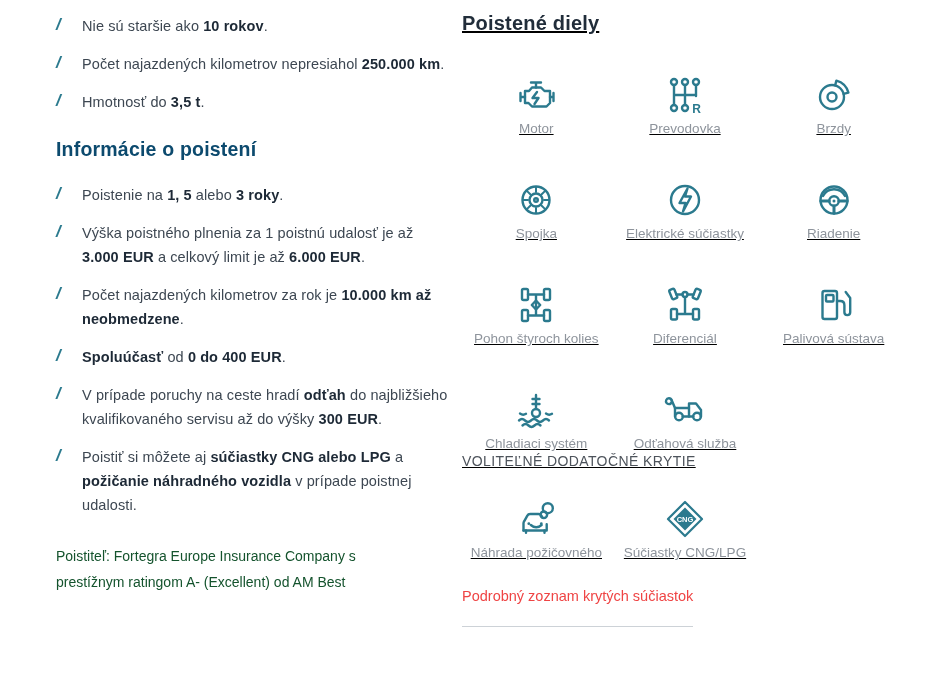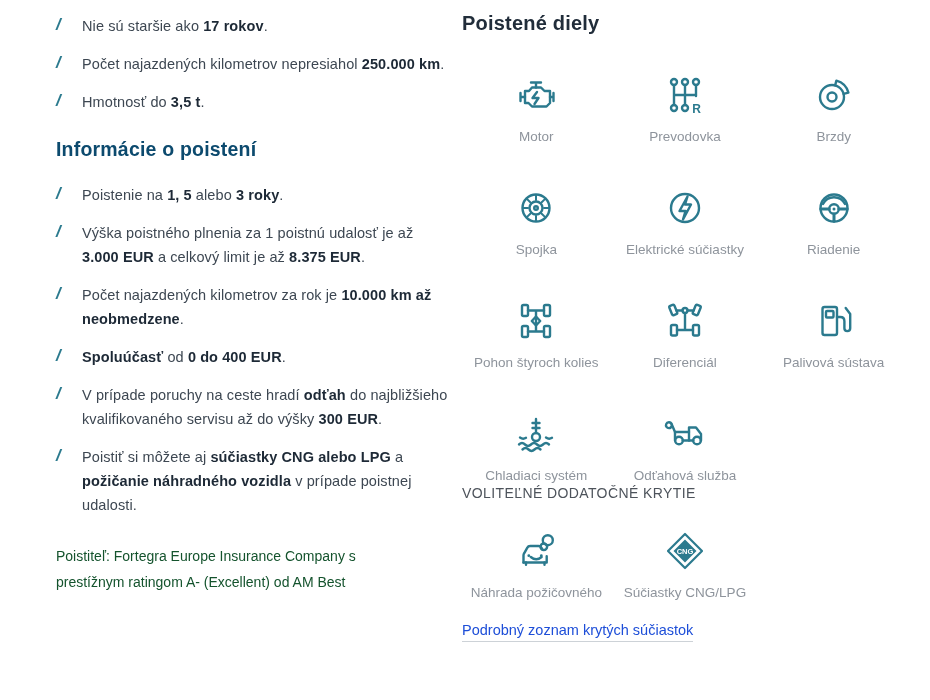--- a/index.html
+++ b/index.html
@@ -21,64 +21,64 @@
   .bullet-text { font-size:14.5px; line-height:24px; color:#3d4752; letter-spacing:.1px; }
   .bullet-text b { color:#1d2936; }
   .section-heading {
     margin:24px 0 22px 0; font-size:19.5px; font-weight:bold; color:#0c4a6e; letter-spacing:.2px;
   }
   .footer-note {
     margin:26px 0 0 0; max-width:332px; font-size:14px; line-height:26px; color:#14532d;
   }
 
   
-  .right-col { position:absolute; left:462px; top:12px; width:446px; }
+  .right-col { position:absolute; left:462px; top:12px; width:446px;text-decoration:underline; }
   .parts-heading { margin:0; font-size:20px; font-weight:bold; color:#212d3a; letter-spacing:.2px; }
   .parts-grid { margin-top:34px; display:grid; grid-template-columns:repeat(3,1fr); row-gap:36px; }
   .parts-grid.optional { margin-top:24px; }
   .part { display:flex; flex-direction:column; align-items:center; }
   .icon-box { height:50px; display:flex; align-items:flex-end; justify-content:center; }
-  .part .label { margin-top:8px; font-size:13.5px; line-height:19px; color:#8e949c; text-align:center; }
+  .part .label { font-size:13.5px; line-height:19px; color:#8e949c; text-align:center; }
   .optional-heading { font-size:14px; color:#4d535b; letter-spacing:.4px; }
   .details-link {
-    display:inline-block; margin-top:20px; font-size:14.5px; color:#1d4ed8;
-    text-decoration:none; border-bottom:1px solid #cdd2d7; padding-bottom:3px; cursor:pointer;
+    display:inline-block; margin-top:26px; font-size:14.5px; color:#ef4444;
+    text-decoration:none; border-bottom:1px solid #cdd2d7; padding-bottom:22px; cursor:pointer;
   }
   svg.part-icon { stroke:#2b7a8e; fill:none; stroke-width:2.4; stroke-linecap:round; stroke-linejoin:round; }
   svg.part-icon text { stroke:none; font-family:"Liberation Sans", sans-serif; }
 </style>
 </head>
 <body>
 
 <div class="left-col">
   <ul class="bullets">
     <li class="bullet">
       <span class="marker">/</span>
-      <span class="bullet-text">Nie sú staršie ako <b>17 rokov</b>.</span>
+      <span class="bullet-text">Nie sú staršie ako <b>10 rokov</b>.</span>
     </li>
     <li class="bullet">
       <span class="marker">/</span>
       <span class="bullet-text">Počet najazdených kilometrov nepresiahol <b>250.000 km</b>.</span>
     </li>
     <li class="bullet">
       <span class="marker">/</span>
       <span class="bullet-text">Hmotnosť do <b>3,5 t</b>.</span>
     </li>
   </ul>
 
   <h2 class="section-heading">Informácie o poistení</h2>
 
   <ul class="bullets">
     <li class="bullet">
       <span class="marker">/</span>
       <span class="bullet-text">Poistenie na <b>1, 5</b> alebo <b>3 roky</b>.</span>
     </li>
     <li class="bullet">
       <span class="marker">/</span>
-      <span class="bullet-text">Výška poistného plnenia za 1 poistnú udalosť je až <b>3.000 EUR</b> a celkový limit je až <b>8.375 EUR</b>.</span>
+      <span class="bullet-text">Výška poistného plnenia za 1 poistnú udalosť je až <b>3.000 EUR</b> a celkový limit je až <b>6.000 EUR</b>.</span>
     </li>
     <li class="bullet">
       <span class="marker">/</span>
       <span class="bullet-text">Počet najazdených kilometrov za rok je <b>10.000 km až neobmedzene</b>.</span>
     </li>
     <li class="bullet">
       <span class="marker">/</span>
       <span class="bullet-text"><b>Spoluúčasť</b> od <b>0 do 400 EUR</b>.</span>
     </li>
     <li class="bullet">

